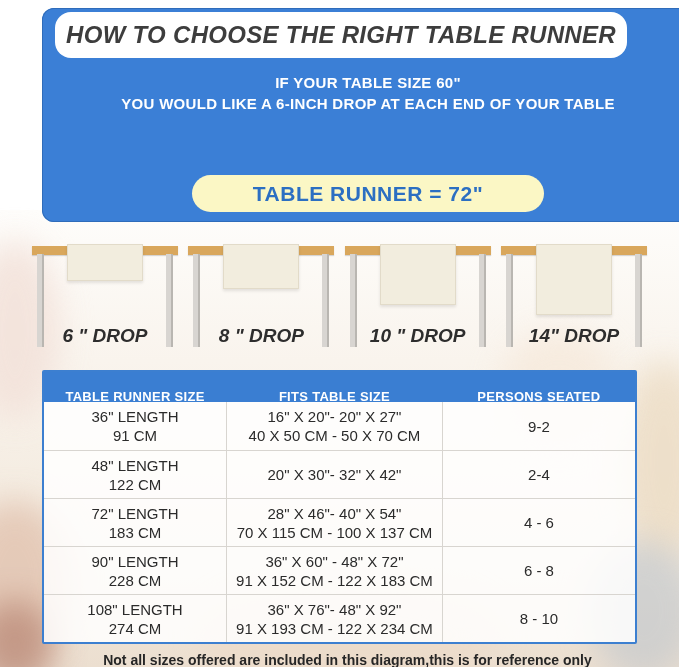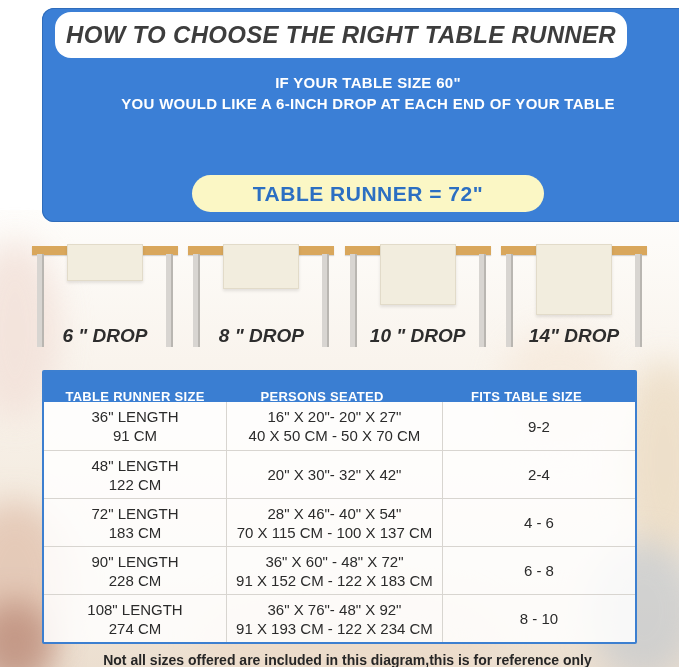--- a/index.html
+++ b/index.html
@@ -130,22 +130,22 @@
       <div class="leg left"></div>
       <div class="leg right"></div>
       <div class="runner d4"></div>
       <div class="drop-label">14" DROP</div>
     </div>
   </section>
 
   <section class="size-table">
     <div class="thead">
       <div class="th c1">TABLE RUNNER SIZE</div>
+      <div class="th c2">FITS TABLE SIZE</div>
       <div class="th c3">PERSONS SEATED</div>
-      <div class="th c2">FITS TABLE SIZE</div>
     </div>
     <div class="tbody">
       <div class="trow">
         <div class="td c1">
           <span>36" LENGTH</span>
           <span>91 CM</span>
         </div>
         <div class="td c2">
           <span>16" X 20"- 20" X 27"</span>
           <span>40 X 50 CM - 50 X 70 CM</span>

